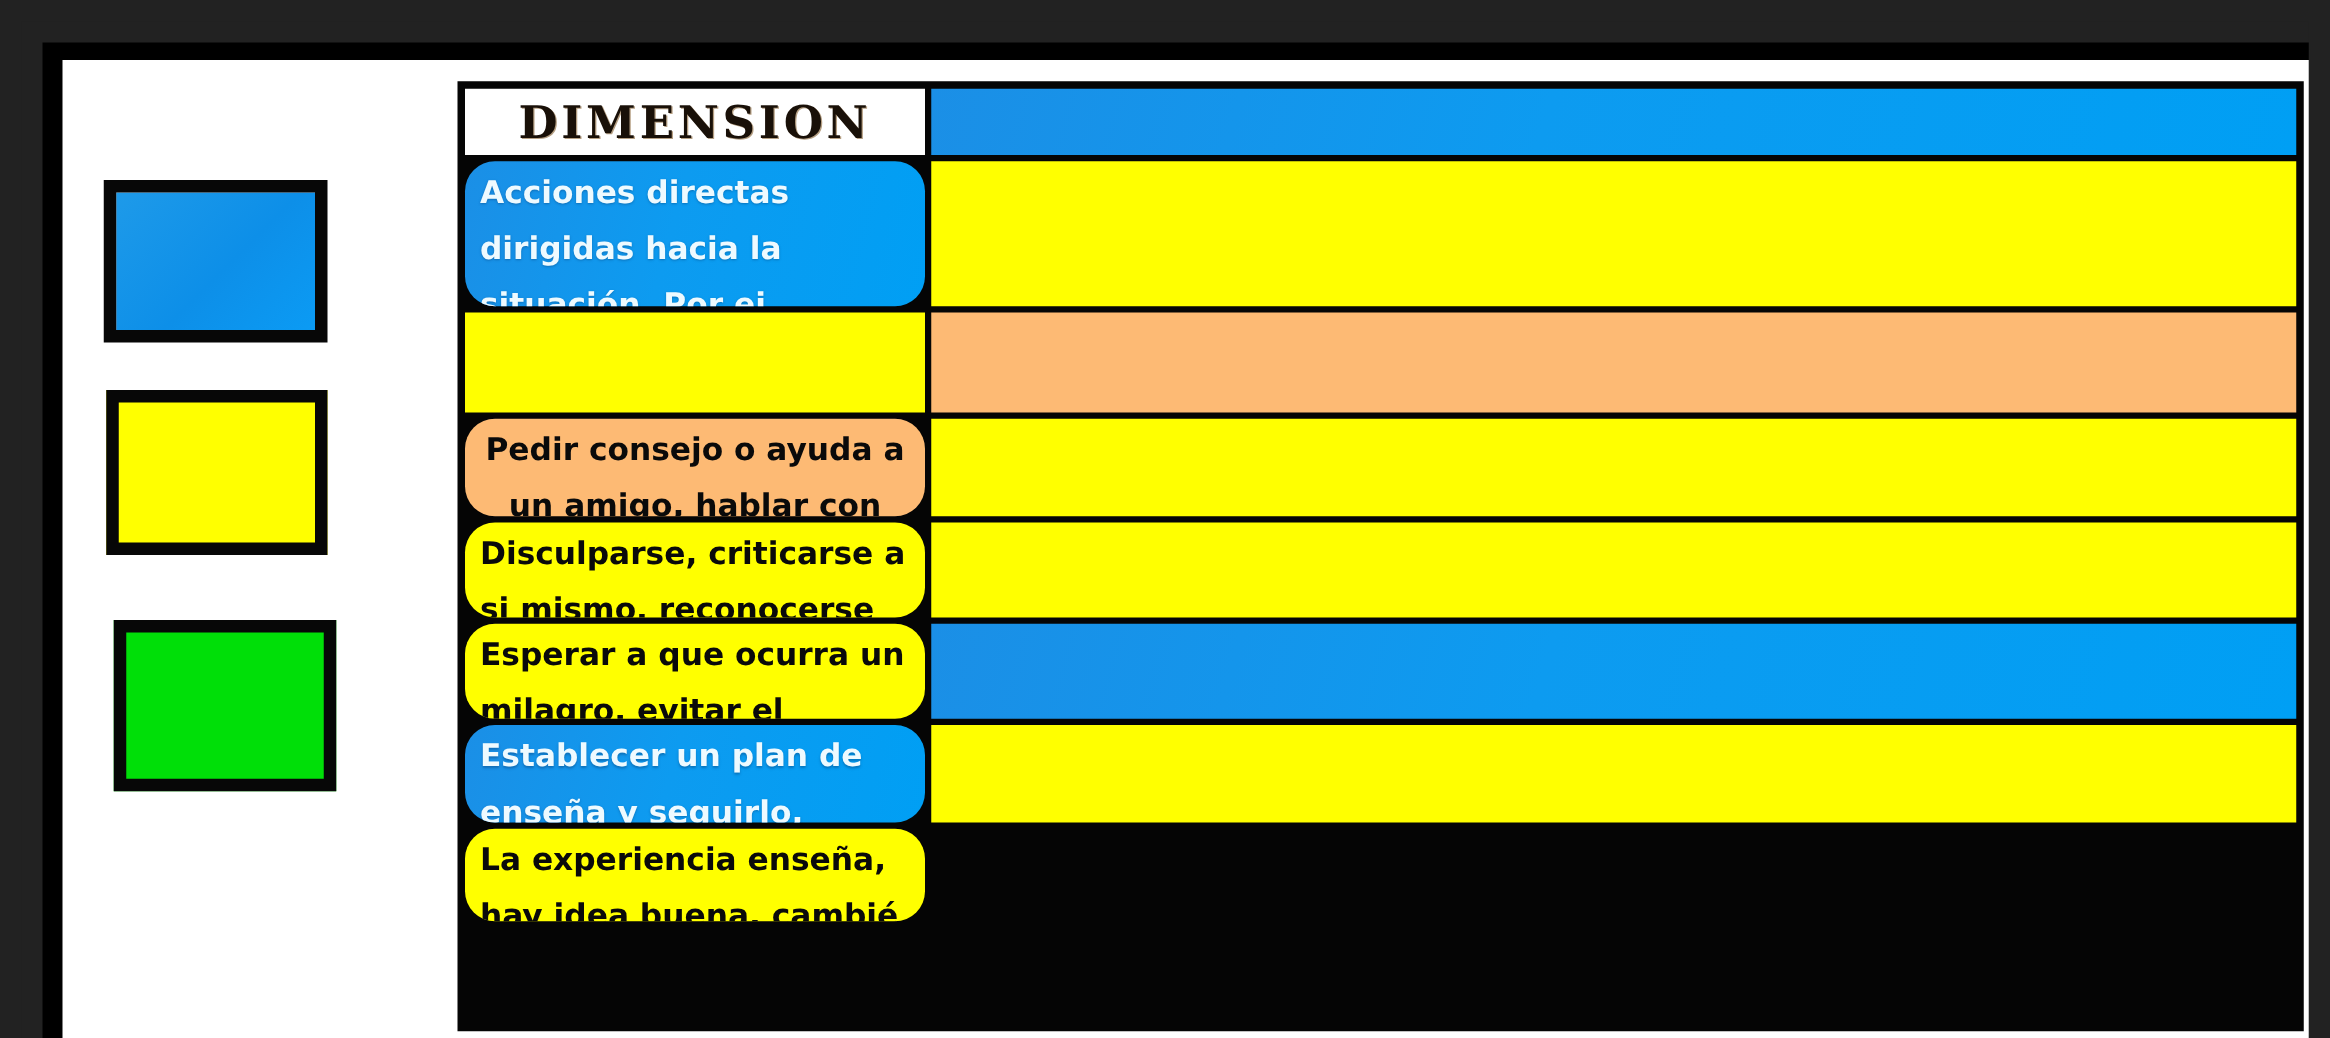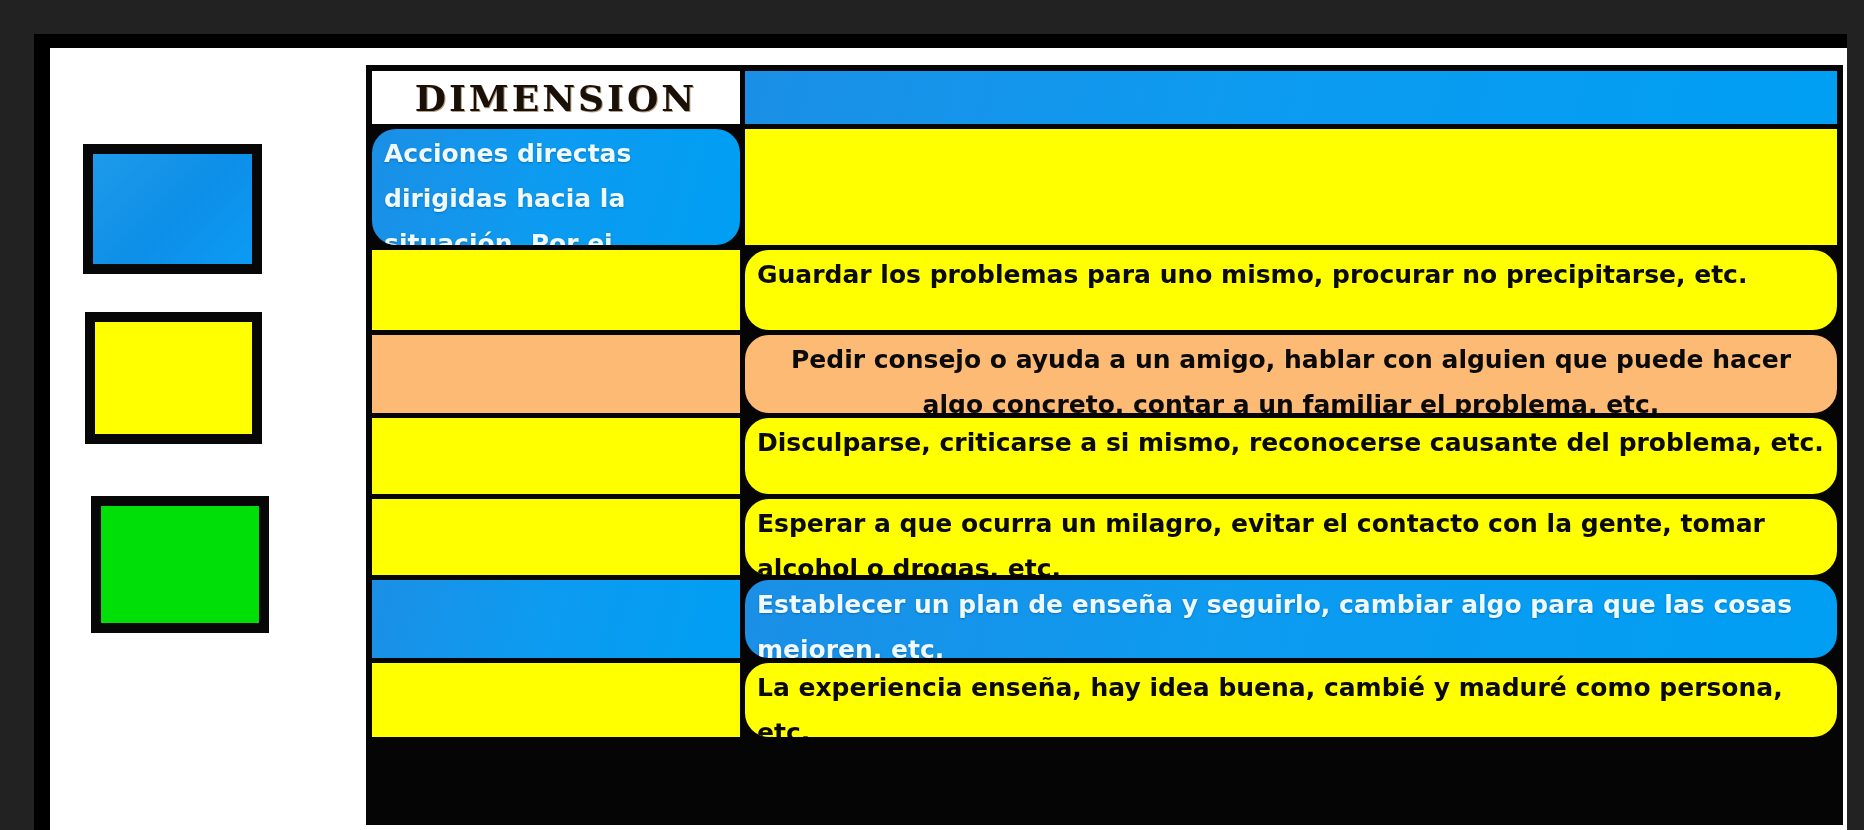--- a/index.html
+++ b/index.html
@@ -79,21 +79,20 @@
 
   <div class="table">
     <div class="cell header">DIMENSION</div>
 
     <div class="cell dim c-blue"></div>
     <div class="cell desc c-blue">Acciones directas dirigidas hacia la situación. Por ej. expresar ira hacia la persona causante del problema del problema, tratar de que la persona responsable cambie de idea, etc.</div>
 
     <div class="cell dim c-yellow"></div>
 
     <div class="cell dim c-yellow"></div>
-    <div class="cell desc c-yellow">Guardar los problemas para uno mismo, procurar no precipitarse, etc.</div>
 
     <div class="cell dim c-green"></div>
     <div class="cell desc c-green">Pedir consejo o ayuda a un amigo, hablar con alguien que puede hacer algo concreto, contar a un familiar el problema, etc.</div>
 
     <div class="cell dim c-yellow"></div>
     <div class="cell desc c-yellow">Disculparse, criticarse a si mismo, reconocerse causante del problema, etc.</div>
 
     <div class="cell dim c-yellow"></div>
     <div class="cell desc c-yellow">Esperar a que ocurra un milagro, evitar el contacto con la gente, tomar alcohol o drogas, etc.</div>
 

